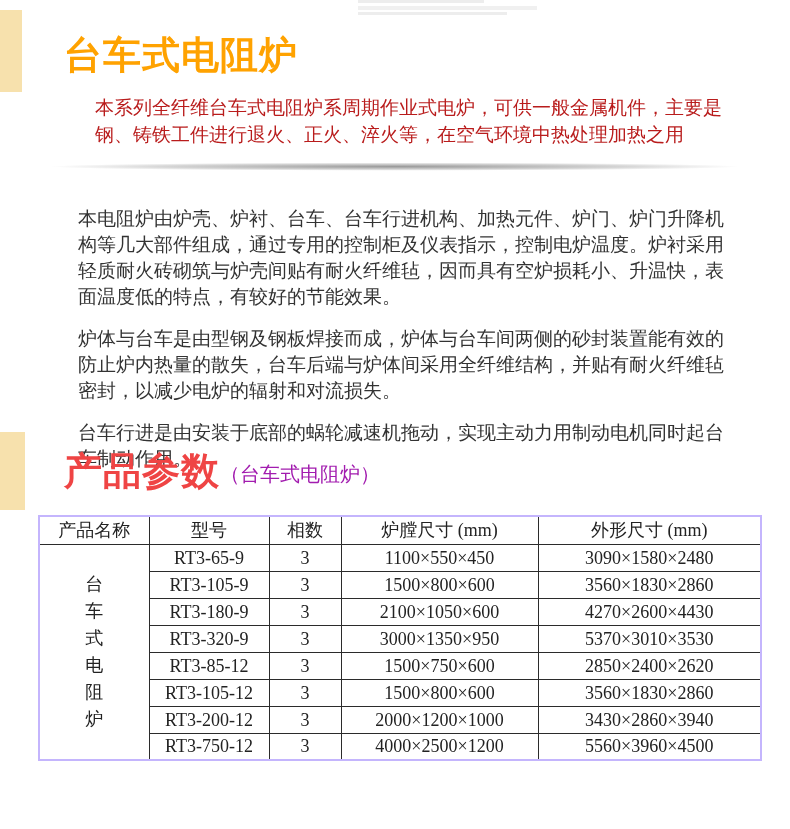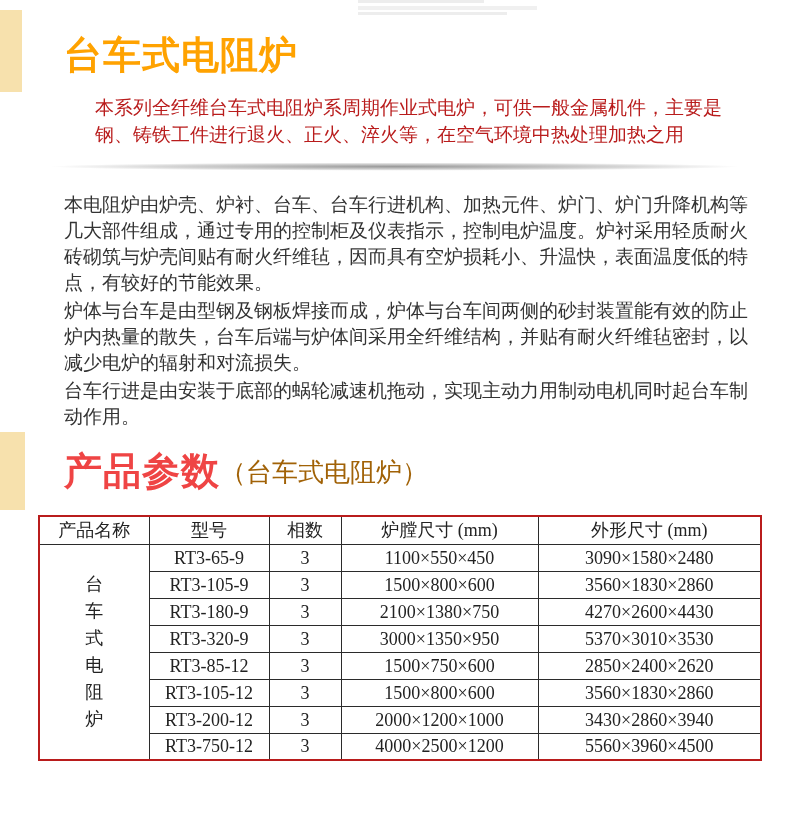--- a/index.html
+++ b/index.html
@@ -54,38 +54,38 @@
   }
 
   .description {
     position: absolute;
     left: 62px; top: 190px;
     width: 694px;
     font-size: 19px;
     line-height: 26px;
     color: #333333;
   }
-  .description p { margin: 2px; }
+  .description p { margin: 16px; }
 
   .params-heading {
     position: absolute;
     left: 64px; top: 446px;
     white-space: nowrap;
   }
   .params-heading .heading-main {
     font-size: 38px;
     font-weight: bold;
     color: #ef4444;
     letter-spacing: 1px;
     vertical-align: baseline;
   }
   .params-heading .heading-sub {
-    font-size: 26px;
+    font-size: 20px;
     font-weight: normal;
-    color: #a16207;
+    color: #a21caf;
     vertical-align: 3px;
   }
 
   table.specs {
     position: absolute;
     left: 38px; top: 515px;
     width: 722px;
     border-collapse: collapse;
     table-layout: fixed;
     font-family: "Liberation Serif", serif;
@@ -95,21 +95,21 @@
   table.specs th, table.specs td {
     border: 1px solid #2b2b2b;
     text-align: center;
     vertical-align: middle;
     padding: 0;
     height: 27px;
     line-height: 22px;
     font-weight: normal;
     overflow: hidden;
   }
-  table.specs { border: 2px solid #b91c1c; }
+  table.specs { border: 2px solid #c4b5fd; }
   table.specs th { height: 28px; }
   col.c-name  { width: 110px; }
   col.c-model { width: 120px; }
   col.c-phase { width: 72px;  }
   col.c-inner { width: 197px; }
   col.c-outer { width: 223px; }
 
   .vertical-text {
     width: 20px;
     margin: 0 auto;
@@ -184,21 +184,21 @@
       </tr>
       <tr>
         <td>RT3-105-9</td>
         <td>3</td>
         <td>1500×800×600</td>
         <td>3560×1830×2860</td>
       </tr>
       <tr>
         <td>RT3-180-9</td>
         <td>3</td>
-        <td>2100×1380×750</td>
+        <td>2100×1050×600</td>
         <td>4270×2600×4430</td>
       </tr>
       <tr>
         <td>RT3-320-9</td>
         <td>3</td>
         <td>3000×1350×950</td>
         <td>5370×3010×3530</td>
       </tr>
       <tr>
         <td>RT3-85-12</td>

